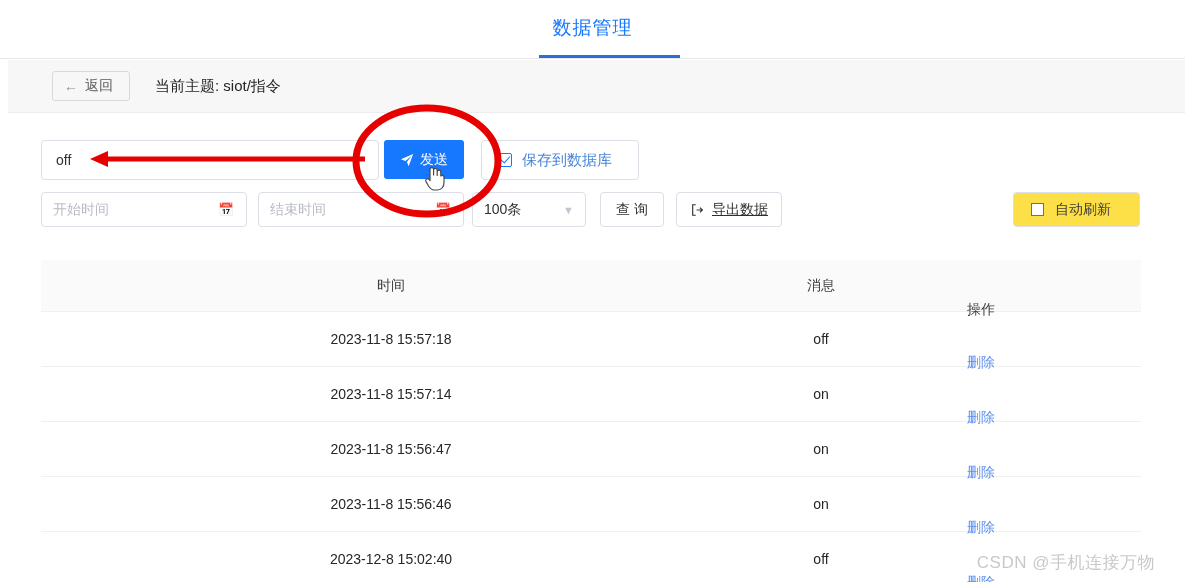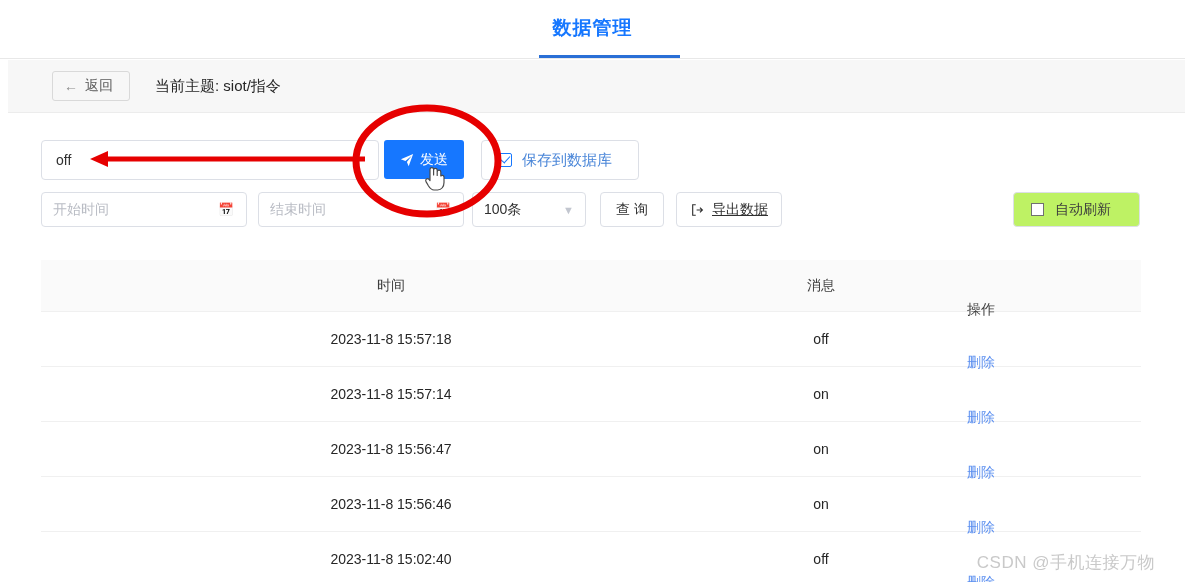--- a/index.html
+++ b/index.html
@@ -25,21 +25,21 @@
   }
   .tabstrip {
     position: absolute; left: 0; top: 0;
     width: 1185px; height: 58px;
     display: flex; align-items: flex-start; justify-content: center;
   }
   .tab-active {
     position: relative;
     padding: 14px 18px 0 18px;
     font-size: 19px;
-    font-weight: 700;
+    font-weight: 400;
     color: #1677ff;
     letter-spacing: 1px;
     line-height: 28px;
   }
   .tab-underline {
     position: absolute;
     left: 539px; top: 55px;
     width: 141px; height: 3px;
     background: #2a6fd6;
   }
@@ -183,21 +183,21 @@
     display: flex; align-items: center; justify-content: center; gap: 7px;
     cursor: pointer;
     font-family: "Liberation Sans", sans-serif;
     text-decoration: underline;
   }
   .autorefresh {
     position: absolute; left: 1013px; top: 0;
     width: 127px; height: 35px;
     border: 1px solid #dcdfe6;
     border-radius: 4px;
-    background: #bef264;
+    background: #fde047;
     display: flex; align-items: center; gap: 11px;
     padding-left: 17px;
     font-size: 14px; color: #3d3d3d;
     cursor: pointer;
   }
   .chk-empty {
     width: 13px; height: 13px;
     border: 1px solid #707070;
     background: #fff;
     flex: none;
@@ -329,21 +329,21 @@
         <div class="c-time">2023-11-8 15:56:47</div>
         <div class="c-msg">on</div>
         <div class="c-act"><span class="del-link">删除</span></div>
       </div>
       <div class="t-row">
         <div class="c-time">2023-11-8 15:56:46</div>
         <div class="c-msg">on</div>
         <div class="c-act"><span class="del-link">删除</span></div>
       </div>
       <div class="t-row">
-        <div class="c-time">2023-11-8 15:02:40</div>
+        <div class="c-time">2023-12-8 15:02:40</div>
         <div class="c-msg">off</div>
         <div class="c-act"><span class="del-link">删除</span></div>
       </div>
     </div>
 </div>
 
 <svg id="annoSvg">
   <ellipse cx="427" cy="161" rx="71" ry="53" fill="none" stroke="#e60000" stroke-width="7"></ellipse>
   <line x1="365" y1="159" x2="103" y2="159" stroke="#e60000" stroke-width="5"></line>
   <polygon points="90,159 108,151 108,167" fill="#e60000"></polygon>

